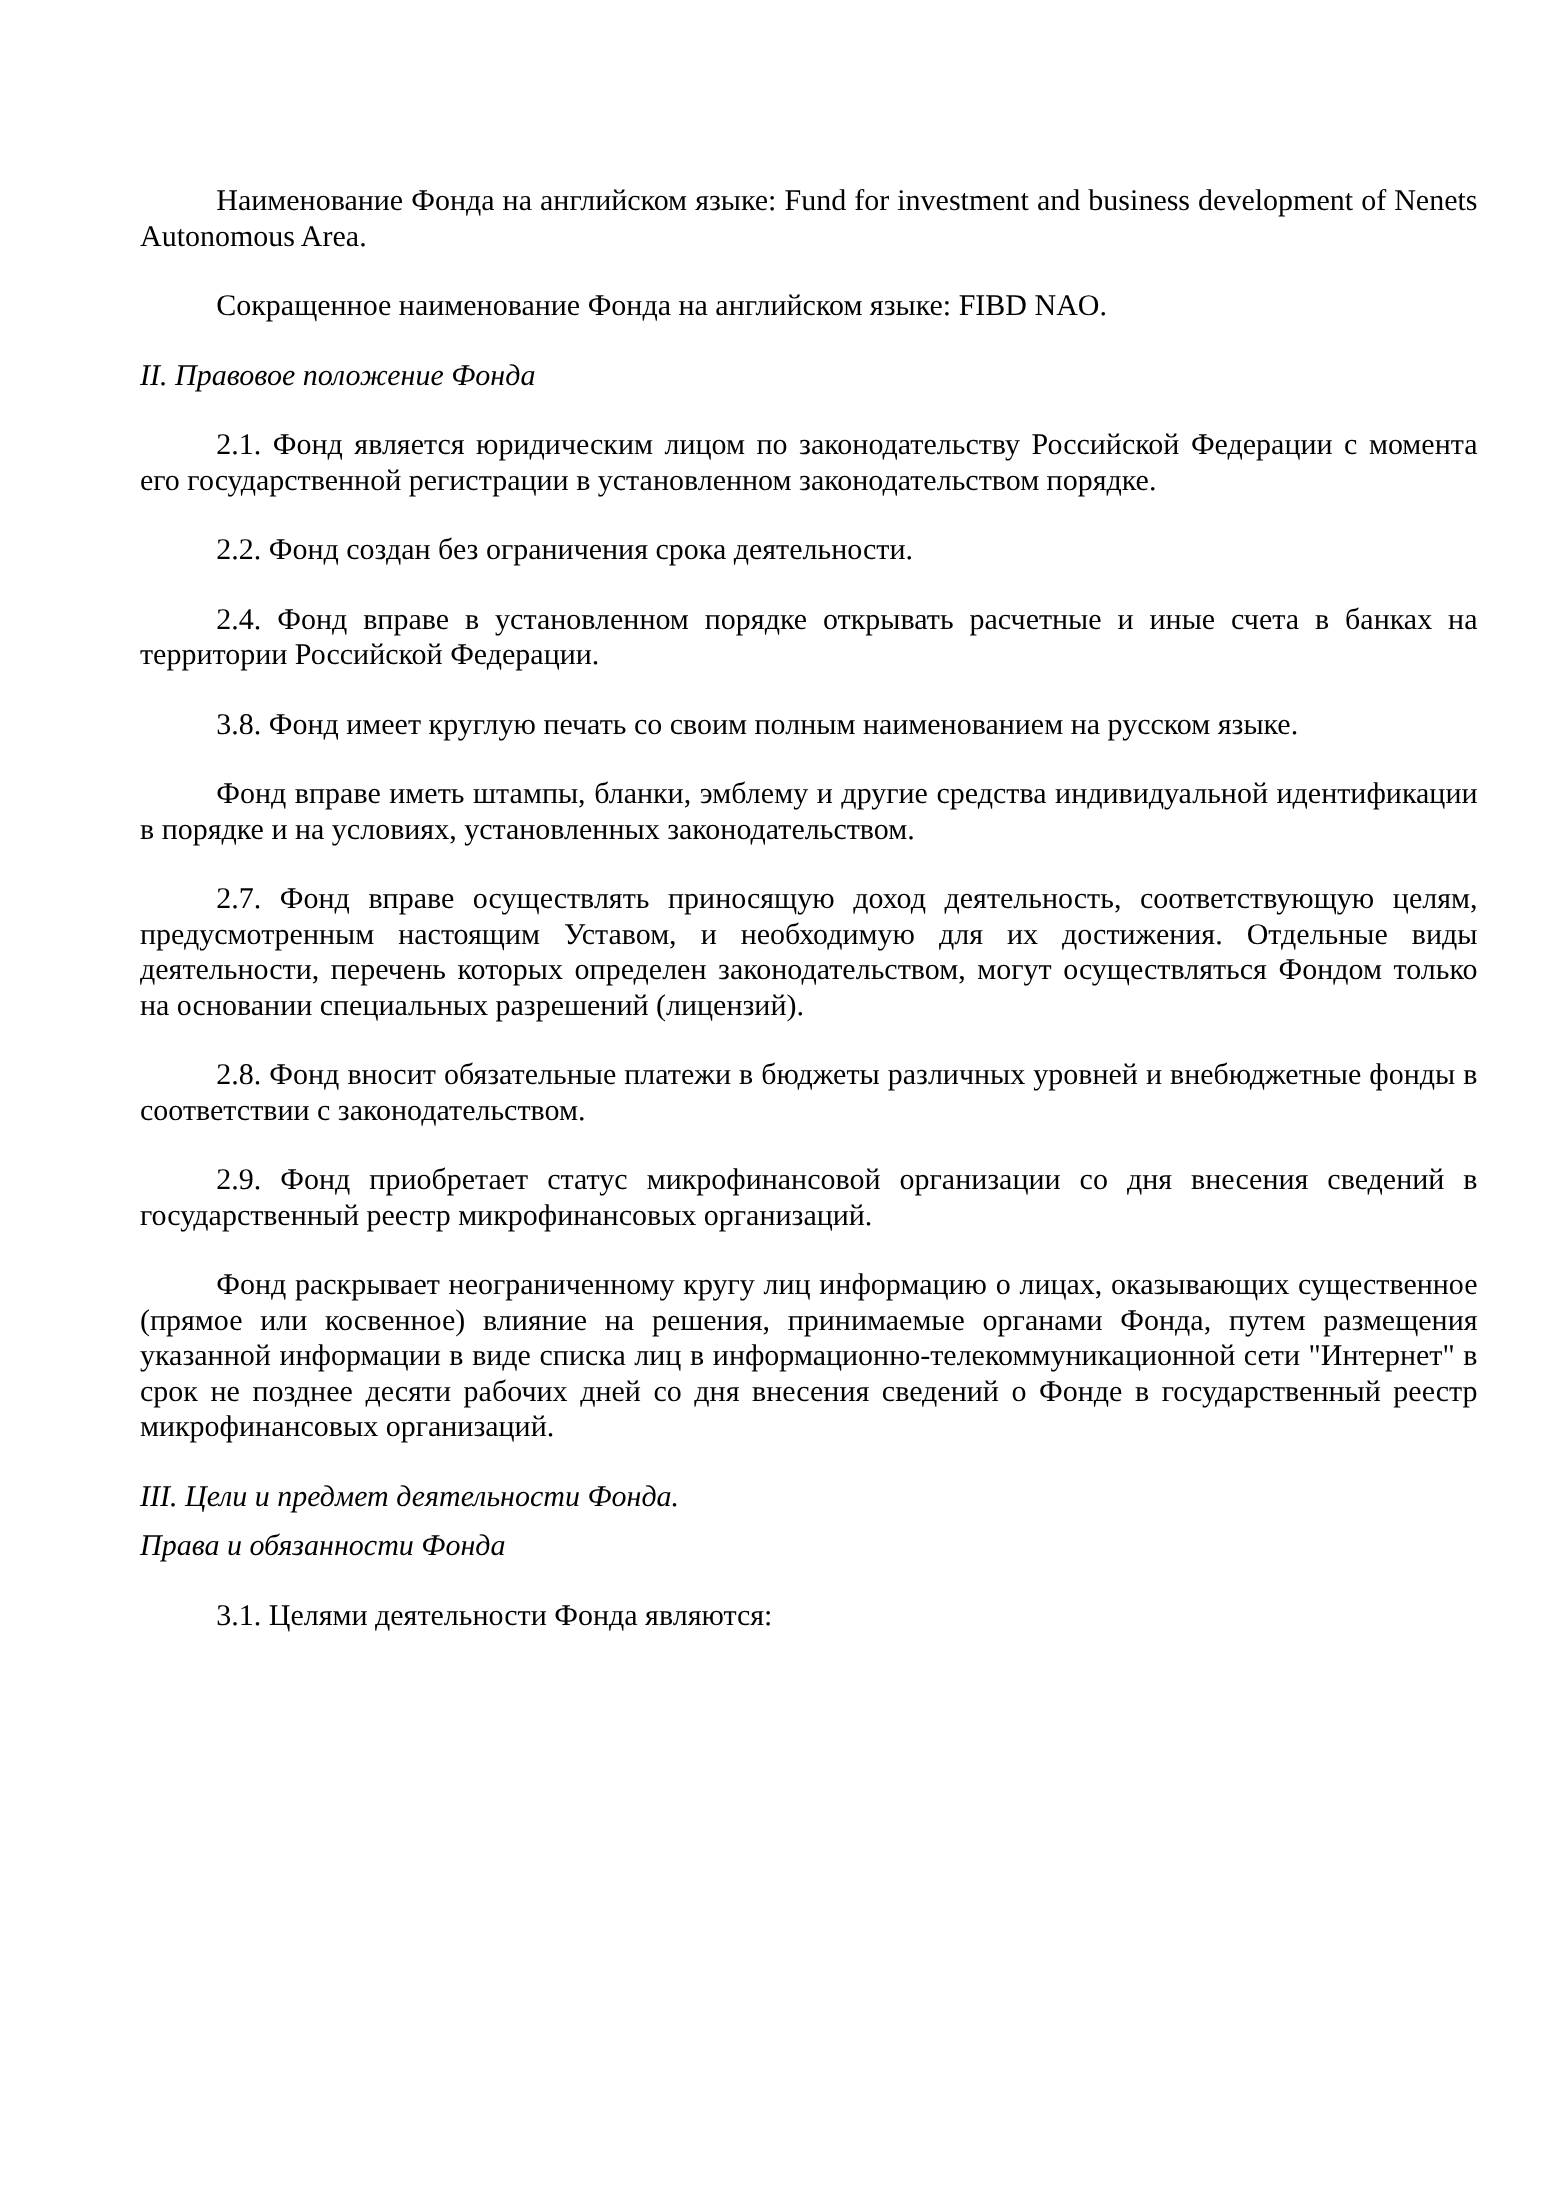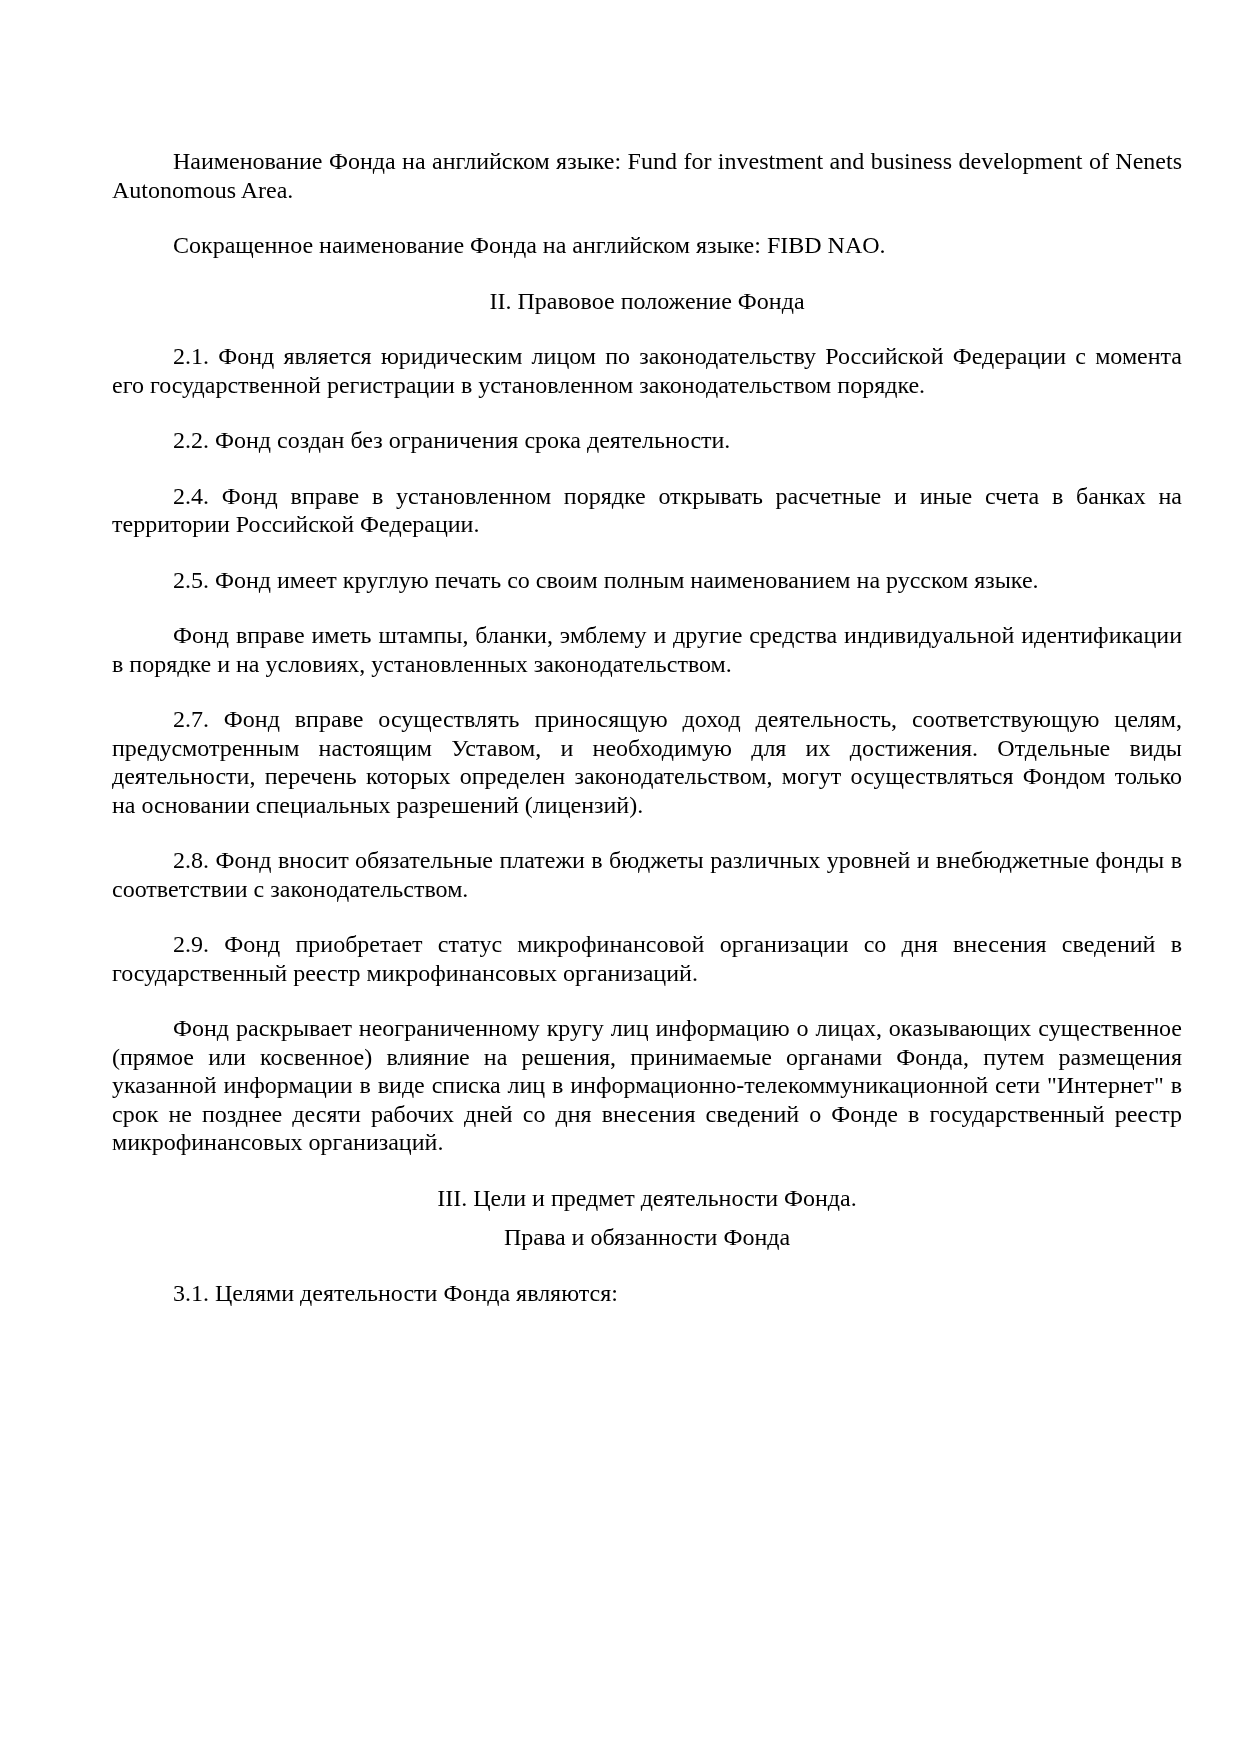--- a/index.html
+++ b/index.html
@@ -20,42 +20,42 @@
     padding: 147px 58px 0 112px;
     overflow: hidden;
   }
   p.body {
     margin: 0 0 27px 0;
     text-align: justify;
     text-indent: 61px;
   }
   p.heading {
     margin: 0 0 27px 0;
-    text-align: center;
     text-indent: 0;
+    font-style: italic;
   }
   p.heading.no-gap {
     margin-bottom: 11px;
   }
   p.fill {
     
     text-align-last: justify;
   }
 </style>
 </head>
 <body>
 
 <div class="page">
   <p class="body">Наименование Фонда на английском языке: Fund for investment and business development of Nenets Autonomous Area.</p>
   <p class="body">Сокращенное наименование Фонда на английском языке: FIBD NAO.</p>
   <p class="heading">II. Правовое положение Фонда</p>
   <p class="body">2.1. Фонд является юридическим лицом по законодательству Российской Федерации с момента его государственной регистрации в установленном законодательством порядке.</p>
   <p class="body">2.2. Фонд создан без ограничения срока деятельности.</p>
   <p class="body">2.4. Фонд вправе в установленном порядке открывать расчетные и иные счета в банках на территории Российской Федерации.</p>
-  <p class="body">2.5. Фонд имеет круглую печать со своим полным наименованием на русском языке.</p>
+  <p class="body">3.8. Фонд имеет круглую печать со своим полным наименованием на русском языке.</p>
   <p class="body">Фонд вправе иметь штампы, бланки, эмблему и другие средства индивидуальной идентификации в порядке и на условиях, установленных законодательством.</p>
   <p class="body">2.7. Фонд вправе осуществлять приносящую доход деятельность, соответствующую целям, предусмотренным настоящим Уставом, и необходимую для их достижения. Отдельные виды деятельности, перечень которых определен законодательством, могут осуществляться Фондом только на основании специальных разрешений (лицензий).</p>
   <p class="body">2.8. Фонд вносит обязательные платежи в бюджеты различных уровней и внебюджетные фонды в соответствии с законодательством.</p>
   <p class="body">2.9. Фонд приобретает статус микрофинансовой организации со дня внесения сведений в государственный реестр микрофинансовых организаций.</p>
   <p class="body">Фонд раскрывает неограниченному кругу лиц информацию о лицах, оказывающих существенное (прямое или косвенное) влияние на решения, принимаемые органами Фонда, путем размещения указанной информации в виде списка лиц в информационно-телекоммуникационной сети "Интернет" в срок не позднее десяти рабочих дней со дня внесения сведений о Фонде в государственный реестр микрофинансовых организаций.</p>
   <p class="heading no-gap">III. Цели и предмет деятельности Фонда.</p>
   <p class="heading">Права и обязанности Фонда</p>
   <p class="body">3.1. Целями деятельности Фонда являются:</p>
 </div>
 

